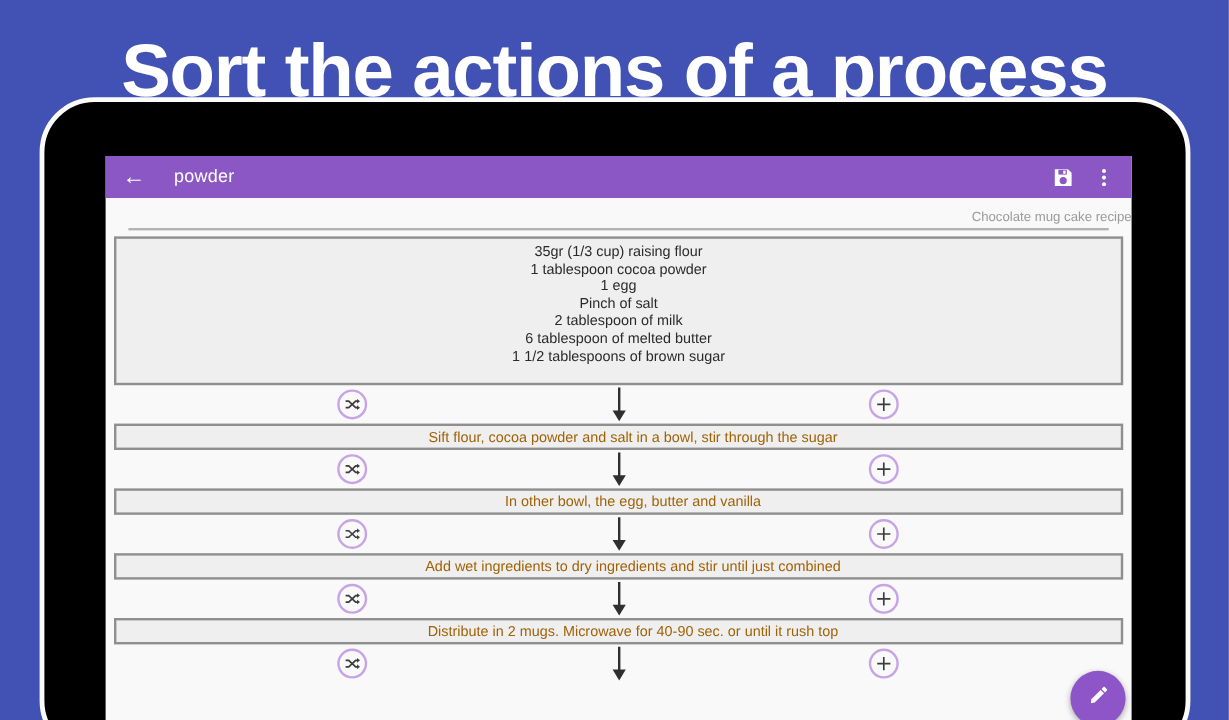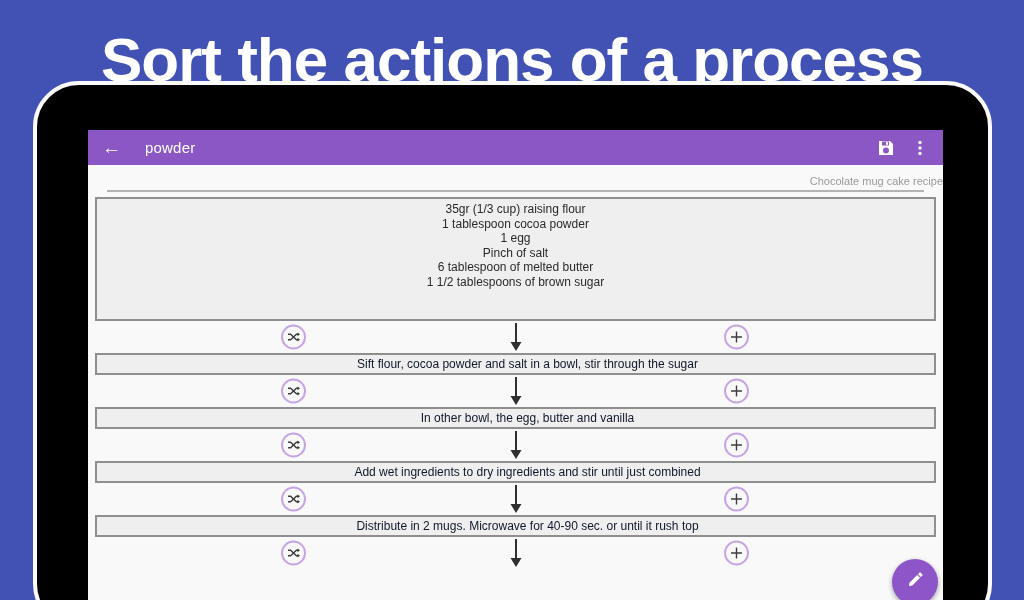--- a/index.html
+++ b/index.html
@@ -63,21 +63,21 @@
   .circle-btn.shuffle { left: 193px; }
   .circle-btn.plus { left: 636px; }
   .down-arrow {
     position: absolute; left: 50%; top: 50%; transform: translate(-50%, -50%);
     width: 16px; height: 30px; display: block;
   }
   .step-bar {
     margin: 0 7px; height: 22px;
     background: #efefef; border: 2px solid #8f8f8f;
     display: flex; align-items: center; justify-content: center;
-    font-size: 12px; color: #0f172a; padding-left: 24px;
+    font-size: 12px; color: #a16207; padding-left: 24px;
   }
 
   
   .fab {
     position: absolute; left: 804px; top: 429px; width: 46px; height: 46px;
     border-radius: 50%; background: var(--fab-purple, #8e55c8);
     display: flex; align-items: center; justify-content: center;
     box-shadow: 0 2px 5px rgba(0,0,0,.35);
   }
 </style>
@@ -114,20 +114,21 @@
     </div>
 
     <div class="sheet-header">Chocolate mug cake recipe</div>
     <div class="divider"></div>
 
     <div class="recipe-box" id="ingredients-box">
         <div class="line">35gr (1/3 cup) raising flour</div>
         <div class="line">1 tablespoon cocoa powder</div>
         <div class="line">1 egg</div>
         <div class="line">Pinch of salt</div>
+        <div class="line">2 tablespoon of milk</div>
         <div class="line">6 tablespoon of melted butter</div>
         <div class="line">1 1/2 tablespoons of brown sugar</div>
       </div>
 
     <div id="steps-container">
   <div class="action-row">
     <span class="circle-btn shuffle">
       <svg width="13" height="13" viewBox="0 0 13 13">
         <path d="M1 3.8 H3.6 L9.4 9.2 H11.3" fill="none" stroke="#3d3d3d" stroke-width="1.4"></path>
         <path d="M1 9.2 H3.6 L9.4 3.8 H11.3" fill="none" stroke="#3d3d3d" stroke-width="1.4"></path>

